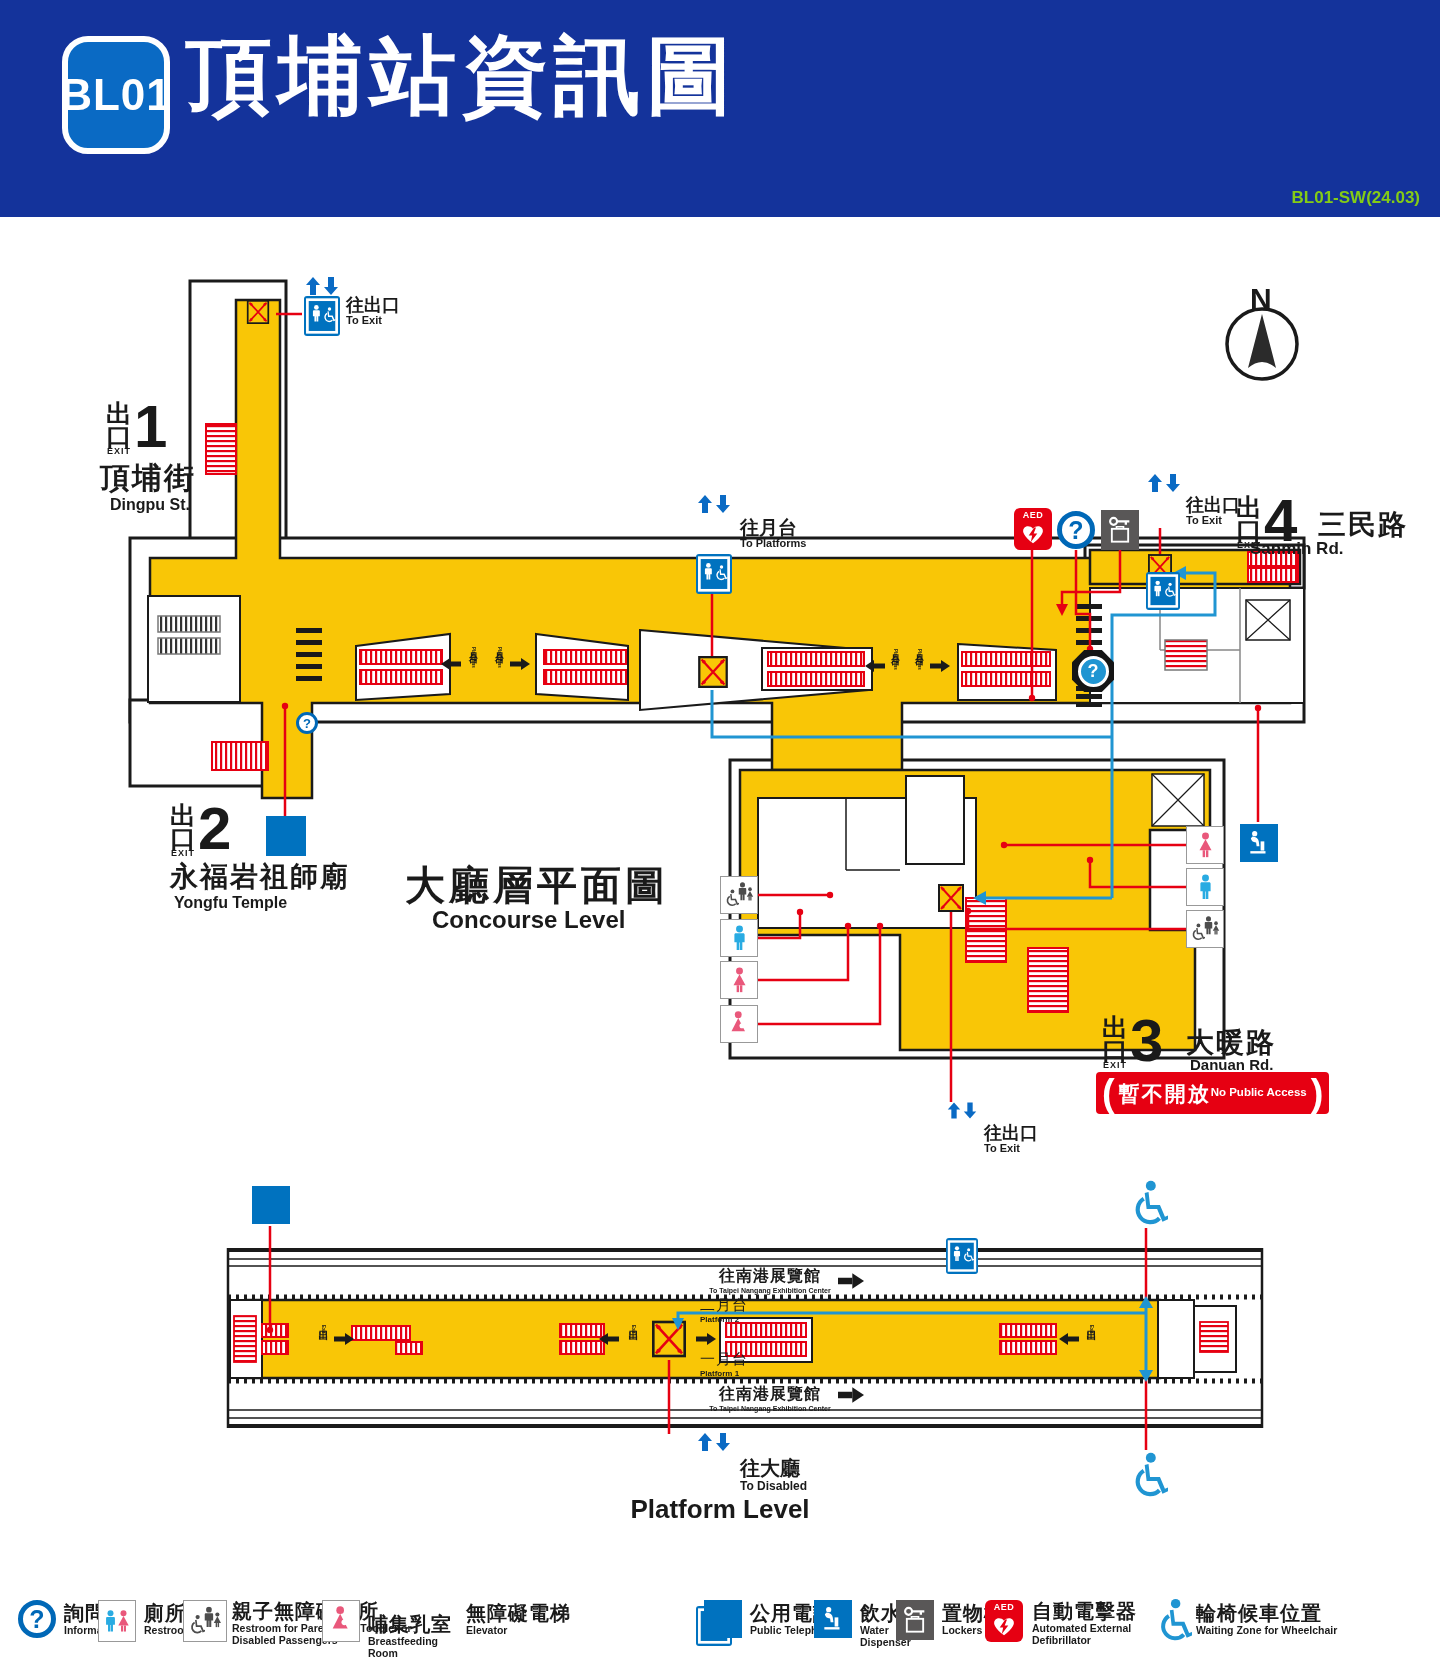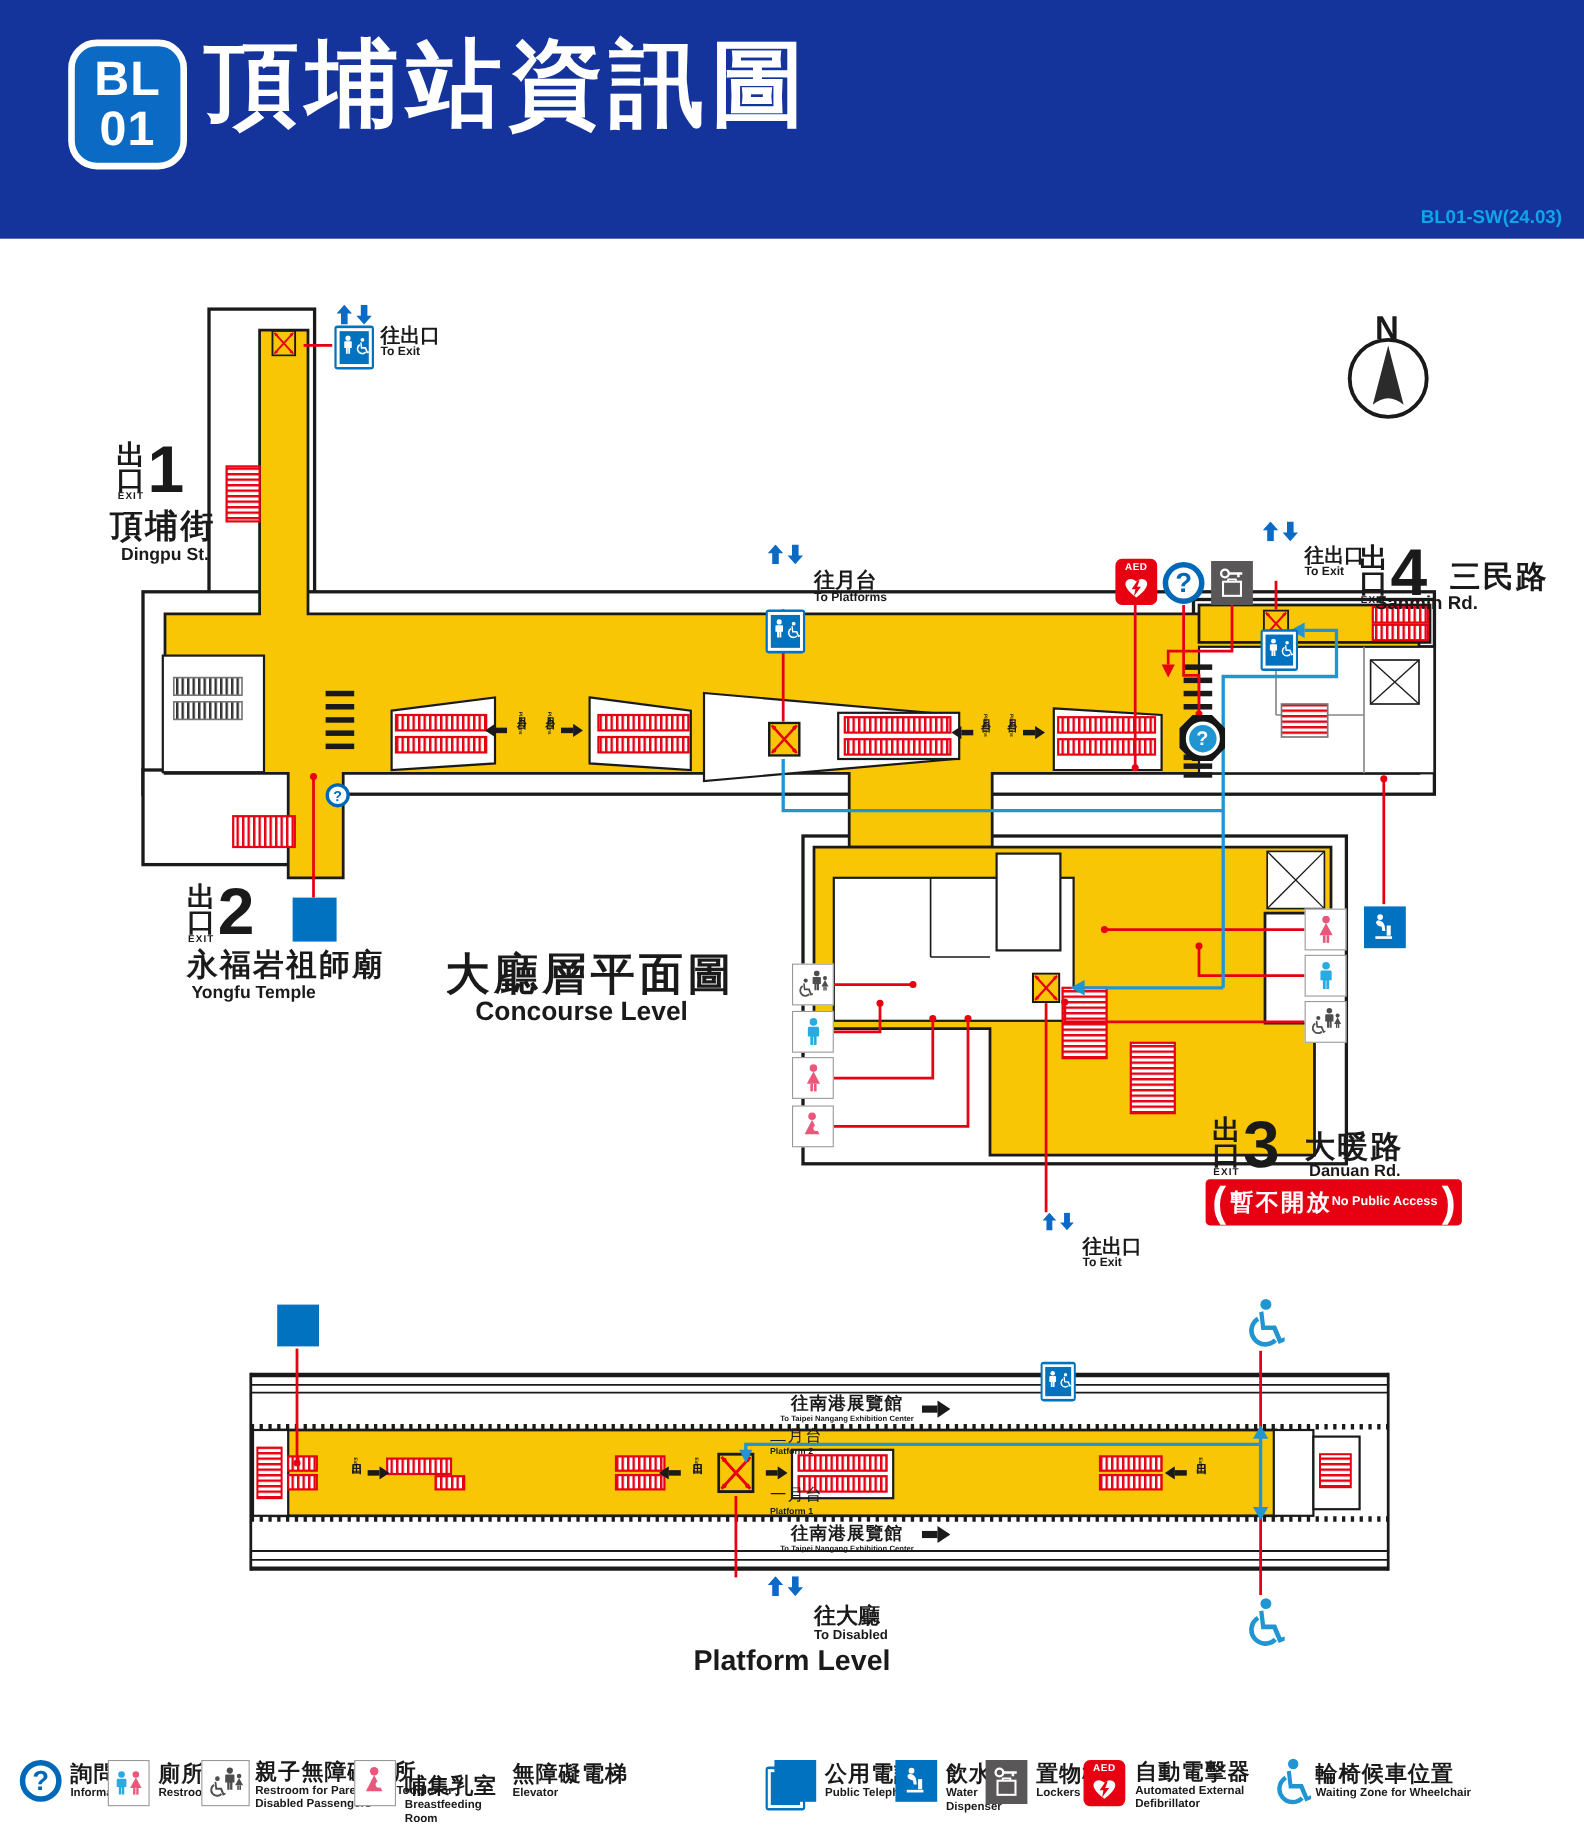--- a/index.html
+++ b/index.html
@@ -5,26 +5,26 @@
   *{box-sizing:border-box;margin:0;padding:0}
   html,body{background:#fff}
   body{font-family:"Liberation Sans","DejaVu Sans",sans-serif;color:#1a1a1a}
   .page{position:relative;width:1440px;height:1659px;margin:0 auto;background:#fff;overflow:hidden}
   .abs{position:absolute}
   svg{display:block}
 
   
   .hdr{position:absolute;left:0;top:0;width:1440px;height:217px;background:#14339B}
   .badge{position:absolute;left:62px;top:36px;width:108px;height:118px;background:#0A6AC4;
-         border:6px solid #fff;border-radius:26px;display:flex;flex-direction:column;
+         border:6px solid #fff;border-radius:26px;display:flex;flex-direction:row;
          align-items:center;justify-content:center;color:#fff;font-weight:bold;
          font-size:44px;line-height:1.05;letter-spacing:1px}
   .h-zh{position:absolute;left:186px;top:18px;color:#fff;font-size:86px;font-weight:bold;letter-spacing:6px}
   .h-en{position:absolute;left:188px;top:124px;color:#fff;font-size:41px;font-weight:bold}
-  .h-ver{position:absolute;right:20px;top:188px;color:#0ea5e9;font-size:17px;font-weight:bold}
+  .h-ver{position:absolute;right:20px;top:188px;color:#84cc16;font-size:17px;font-weight:bold}
   .lab-zh18{font-size:18px;font-weight:bold;white-space:nowrap}
   .lab-en11{font-size:11px;font-weight:bold;white-space:nowrap}
   .cap-zh{font-size:40px;font-weight:bold;letter-spacing:4px;white-space:nowrap}
   .cap-en{font-size:24px;font-weight:bold;white-space:nowrap}
 
   
   .exitlab{display:flex;align-items:flex-start;color:#1a1a1a}
   .eg{display:flex;flex-direction:column;align-items:center;line-height:.88;font-weight:bold}
   .eg .zc{font-size:26px;font-weight:bold;transform:scaleY(.95)}
   .eg .ex{font-size:9px;font-weight:bold;letter-spacing:1px;margin-top:0}

